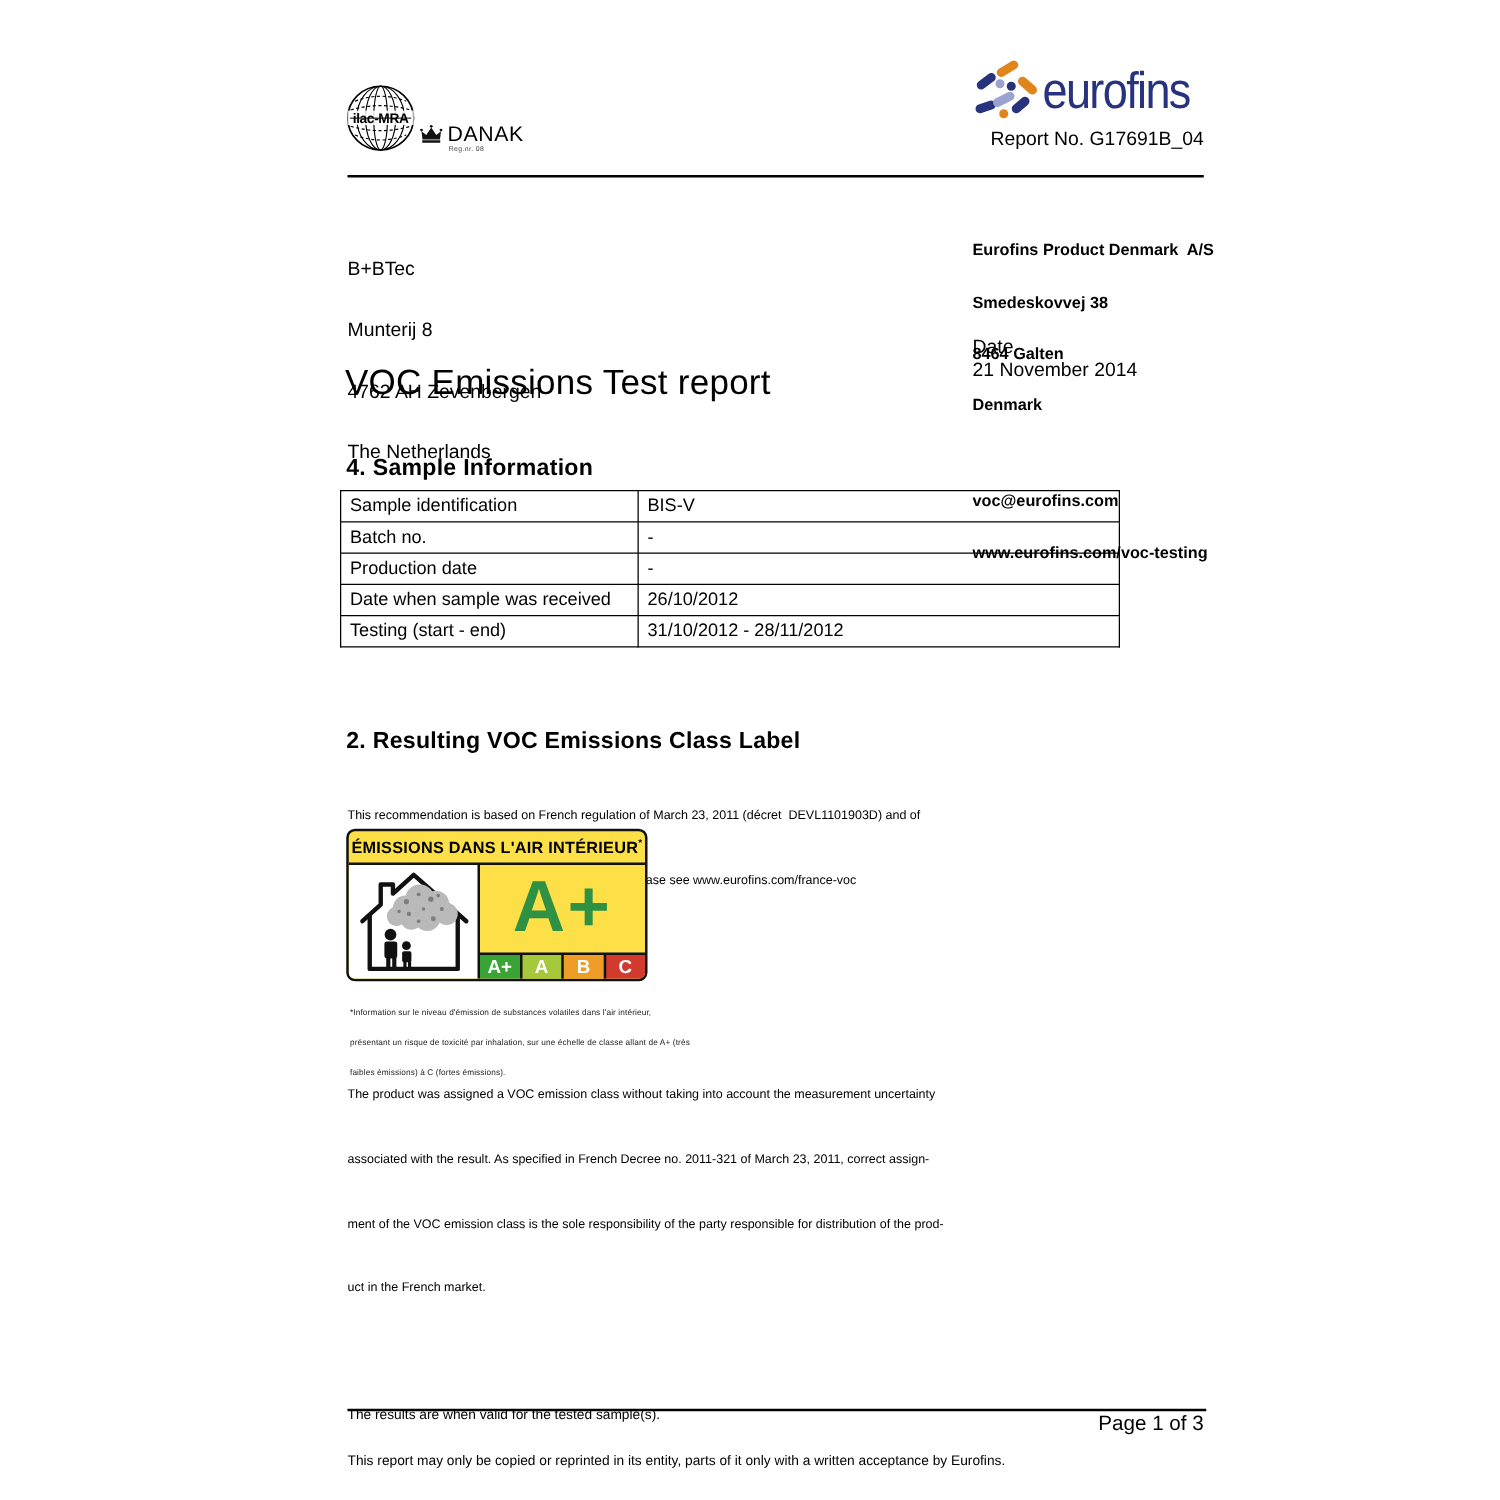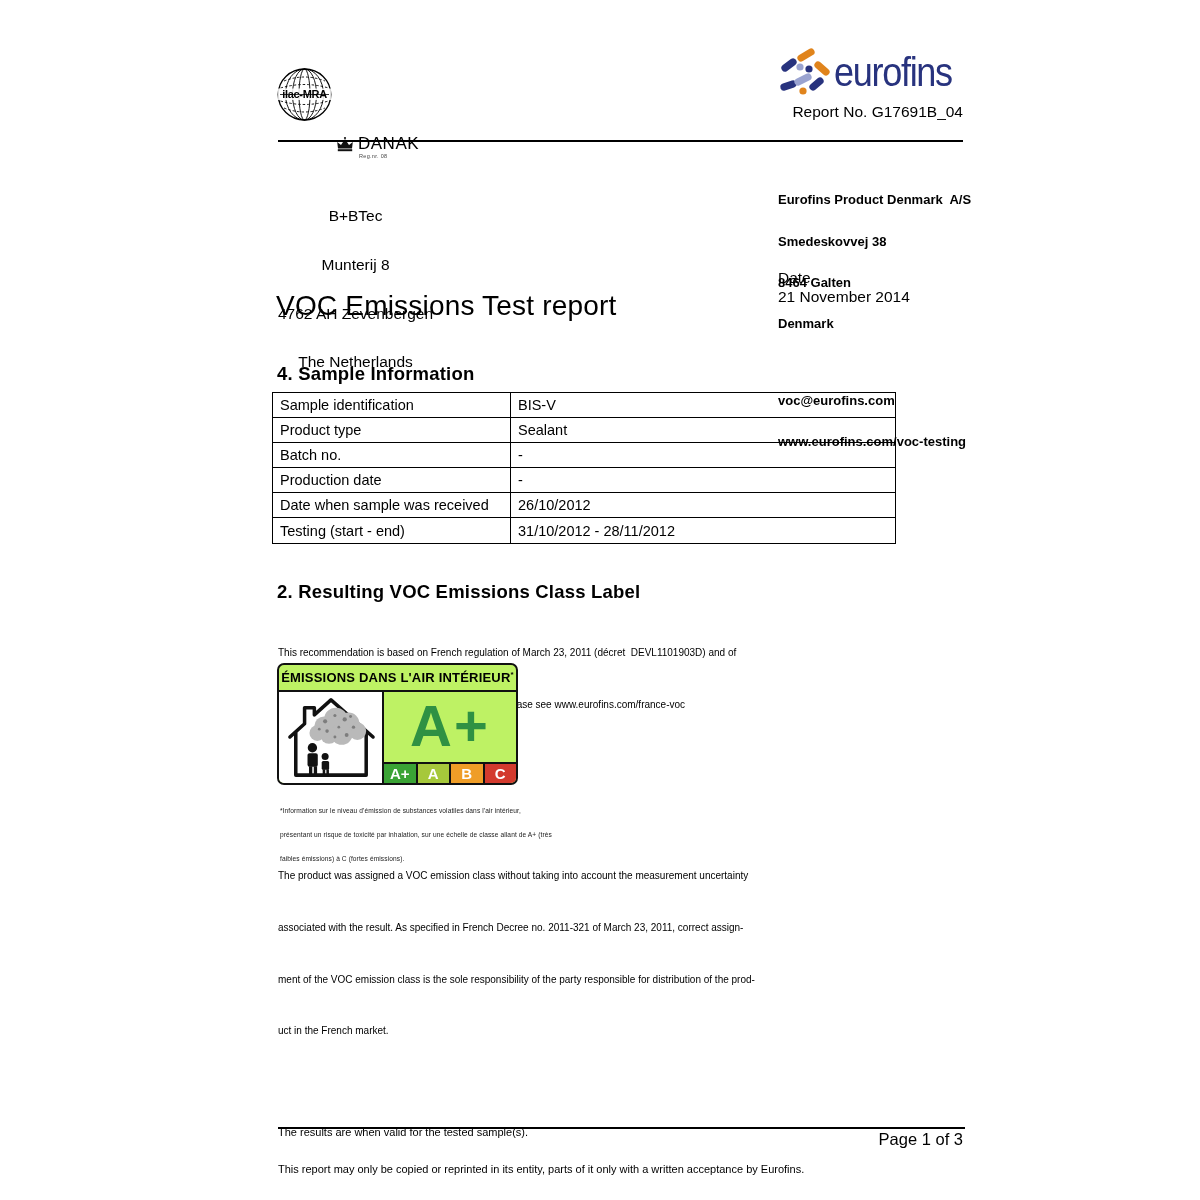--- a/index.html
+++ b/index.html
@@ -3,31 +3,31 @@
 <meta charset="utf-8">
 <style>
   html,body{margin:0;padding:0;background:#fff;}
   .page{position:relative;width:1200px;height:1200px;background:#ffffff;overflow:hidden;
         font-family:"Liberation Sans",sans-serif;color:#000;}
   .abs{position:absolute;}
 
   
   .ilac{left:277px;top:68px;width:55px;height:53px;text-align:center;}
   .danak{left:335px;top:99px;}
-  .danak-row{display:flex;align-items:center;gap:3px;margin-top:36px;}
+  .danak-row{display:flex;align-items:flex-start;gap:3px;}
   .danak-text{font-size:17px;letter-spacing:.5px;line-height:17px;}
   .danak-sub{font-size:5.5px;color:#444;margin-left:24px;margin-top:1px;letter-spacing:.3px;}
   .eurofins-dots{left:776px;top:45px;width:57px;height:52px;}
   .wordmark{left:834px;top:49px;font-size:41px;letter-spacing:-1.5px;color:#28337e;
             transform:scaleX(.88);transform-origin:left top;line-height:46px;}
   .report-no{right:237px;top:103px;font-size:15.5px;}
   .top-rule{left:278px;top:140px;width:685px;height:2px;background:#000;}
 
   
-  .recipient{left:278px;top:176px;font-size:15.5px;line-height:16.2px;white-space:pre;text-align:center;}
+  .recipient{left:278px;top:176px;font-size:15.5px;line-height:16.2px;white-space:pre;}
   .lab{left:778px;top:166px;font-size:13px;font-weight:bold;line-height:13.7px;white-space:pre;}
   .lab-spacer{height:9px;}
   .date-label{left:778px;top:269px;font-size:15.5px;}
   .date-value{left:778px;top:288px;font-size:15.5px;text-align:right;}
 
   .title{left:276px;top:290px;font-size:28px;letter-spacing:.2px;}
   .h2{font-size:18.5px;font-weight:bold;letter-spacing:.2px;}
   .s1h{left:277px;top:363px;}
   .s2h{left:277px;top:581px;}
 
@@ -36,21 +36,21 @@
   .sample-table td{border:1.5px solid #000;font-size:14.5px;height:24.1px;
                    padding:0 4px 0 7px;vertical-align:middle;}
   .sample-table td.c1{width:226px;}
 
   .para{font-size:10px;line-height:17.2px;white-space:pre;}
   .intro{left:278px;top:610px;}
   .bodyp{left:278px;top:833px;}
 
   
   .voc-label{left:277px;top:663px;width:241px;height:122px;border:2px solid #111;
-             border-radius:7px;overflow:hidden;background:#bef264;box-sizing:border-box;}
+             border-radius:7px;overflow:hidden;background:#fde047;box-sizing:border-box;}
   .vl-header{height:25px;border-bottom:2px solid #111;display:flex;align-items:center;
              justify-content:center;font-weight:bold;font-size:13px;letter-spacing:.2px;white-space:pre;}
   .vl-sup{font-size:8px;vertical-align:super;margin-top:-6px;}
   .vl-body{display:flex;height:91px;}
   .vl-house{width:105px;border-right:2px solid #111;box-sizing:border-box;background:#fff;}
   .vl-right{flex:1;display:flex;flex-direction:column;}
   .vl-big{flex:1;display:flex;align-items:center;justify-content:center;
           font-weight:bold;font-size:58px;letter-spacing:2px;padding-bottom:3px;}
   .vl-scale{display:flex;height:28px;border-top:2px solid #111;}
   .vl-cell{flex:1;border-left:2px solid #111;display:flex;align-items:center;justify-content:center;
@@ -137,24 +137,20 @@
   <div class="abs date-value">21 November 2014</div>
 
   <div class="abs title">VOC Emissions Test report</div>
 
   <div class="abs h2 s1h">4. Sample Information</div>
   <table class="abs sample-table">
     <tbody>
         <tr>
       <td class="c1">Sample identification</td>
       <td>BIS-V</td>
-    </tr>
-    <tr>
-      <td class="c1">Product type</td>
-      <td>Sealant</td>
     </tr>
     <tr>
       <td class="c1">Batch no.</td>
       <td>-</td>
     </tr>
     <tr>
       <td class="c1">Production date</td>
       <td>-</td>
     </tr>
     <tr>

